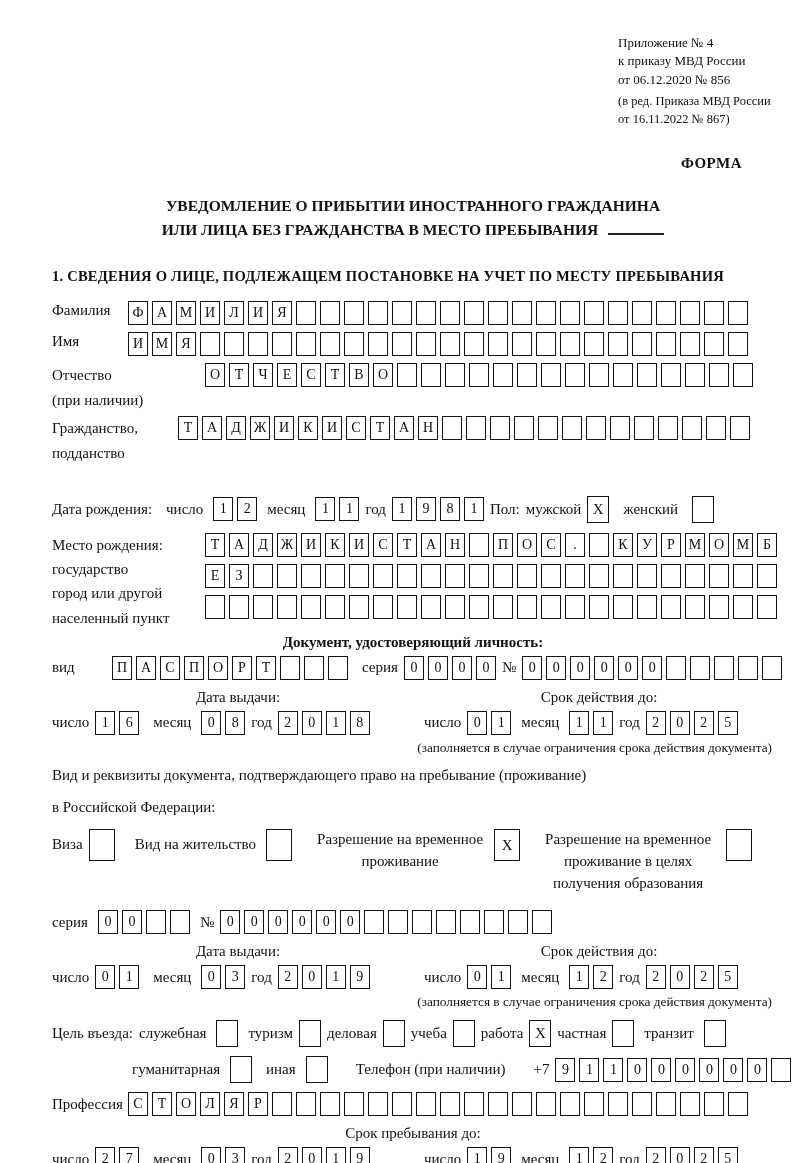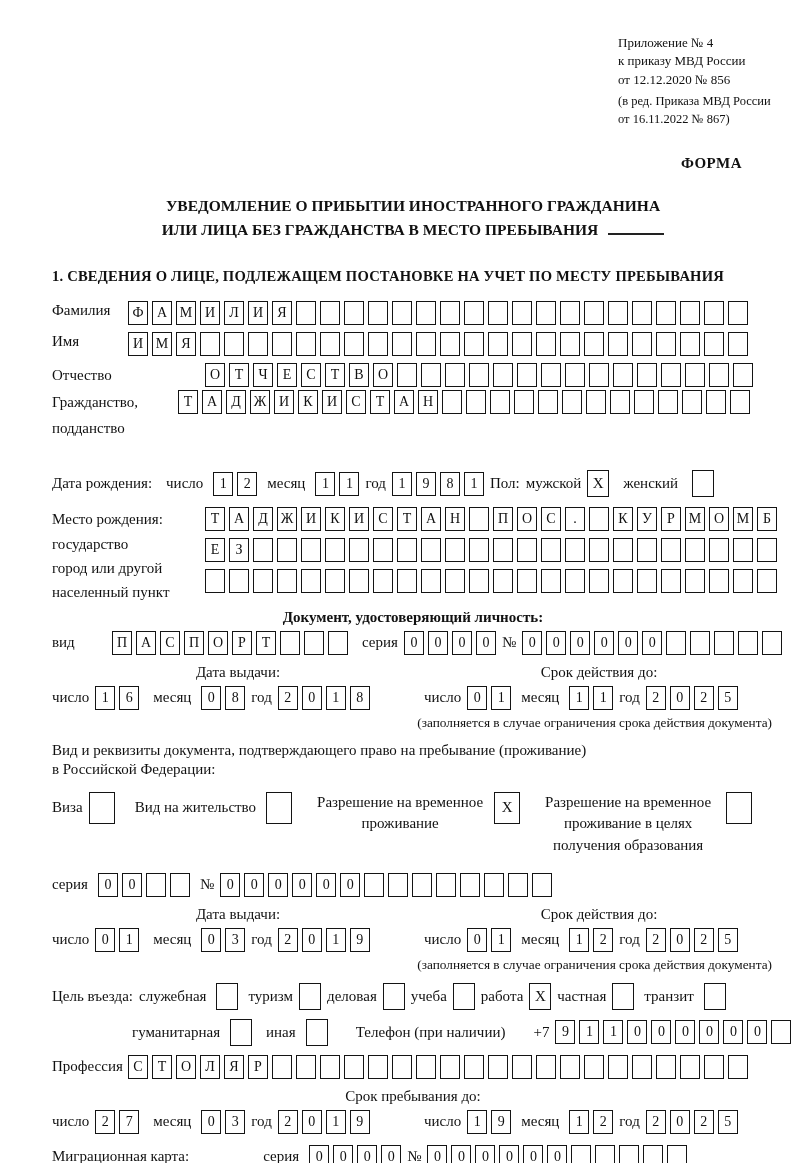--- a/index.html
+++ b/index.html
@@ -64,21 +64,21 @@
   .opts { margin-top:12px; }
 </style>
 </head>
 <body>
 
 <div class="page">
 
   <div class="hdr">
     <div>Приложение № 4</div>
     <div>к приказу МВД России</div>
-    <div>от 12.12.2020 № 856</div>
+    <div>от 06.12.2020 № 856</div>
     <div class="amend">
       <div>(в ред. Приказа МВД России</div>
       <div>от 16.11.2022 № 867)</div>
     </div>
   </div>
 
   <div class="forma">ФОРМА</div>
 
   <div class="title">
     <div>УВЕДОМЛЕНИЕ О ПРИБЫТИИ ИНОСТРАННОГО ГРАЖДАНИНА</div>
@@ -149,20 +149,21 @@
         <span class="cell"></span>
         <span class="cell"></span>
         <span class="cell"></span>
         <span class="cell"></span>
       </div>
   </div>
 
   <div class="row">
     <div class="lbl w153 two-line">
       <div>Отчество</div>
+      <div>(при наличии)</div>
     </div>
     <div class="cells">
         <span class="cell">О</span>
         <span class="cell">Т</span>
         <span class="cell">Ч</span>
         <span class="cell">Е</span>
         <span class="cell">С</span>
         <span class="cell">Т</span>
         <span class="cell">В</span>
         <span class="cell">О</span>
@@ -413,21 +414,21 @@
           <span class="cell">2</span>
           <span class="cell">5</span>
         </span>
     </div>
   </div>
   <div class="note">(заполняется в случае ограничения срока действия документа)</div>
 
   <div class="row" style="margin-top:10px">
     <span class="lbl">Вид и реквизиты документа, подтверждающего право на пребывание (проживание)</span>
   </div>
-  <div class="row" style="margin-top:0">
+  <div class="row" style="margin-top:12px">
     <span class="lbl">в Российской Федерации:</span>
   </div>
 
   <div class="row opts">
     <span class="lbl" style="margin-top:6px">Виза</span>
     <span class="cb big gap6"></span>
     <span class="lbl gap20" style="margin-top:6px">Вид на жительство</span>
     <span class="cb big gap10"></span>
     <span class="lbl opt-wrap gap14">Разрешение на временное проживание</span>
     <span class="cb big">X</span>

